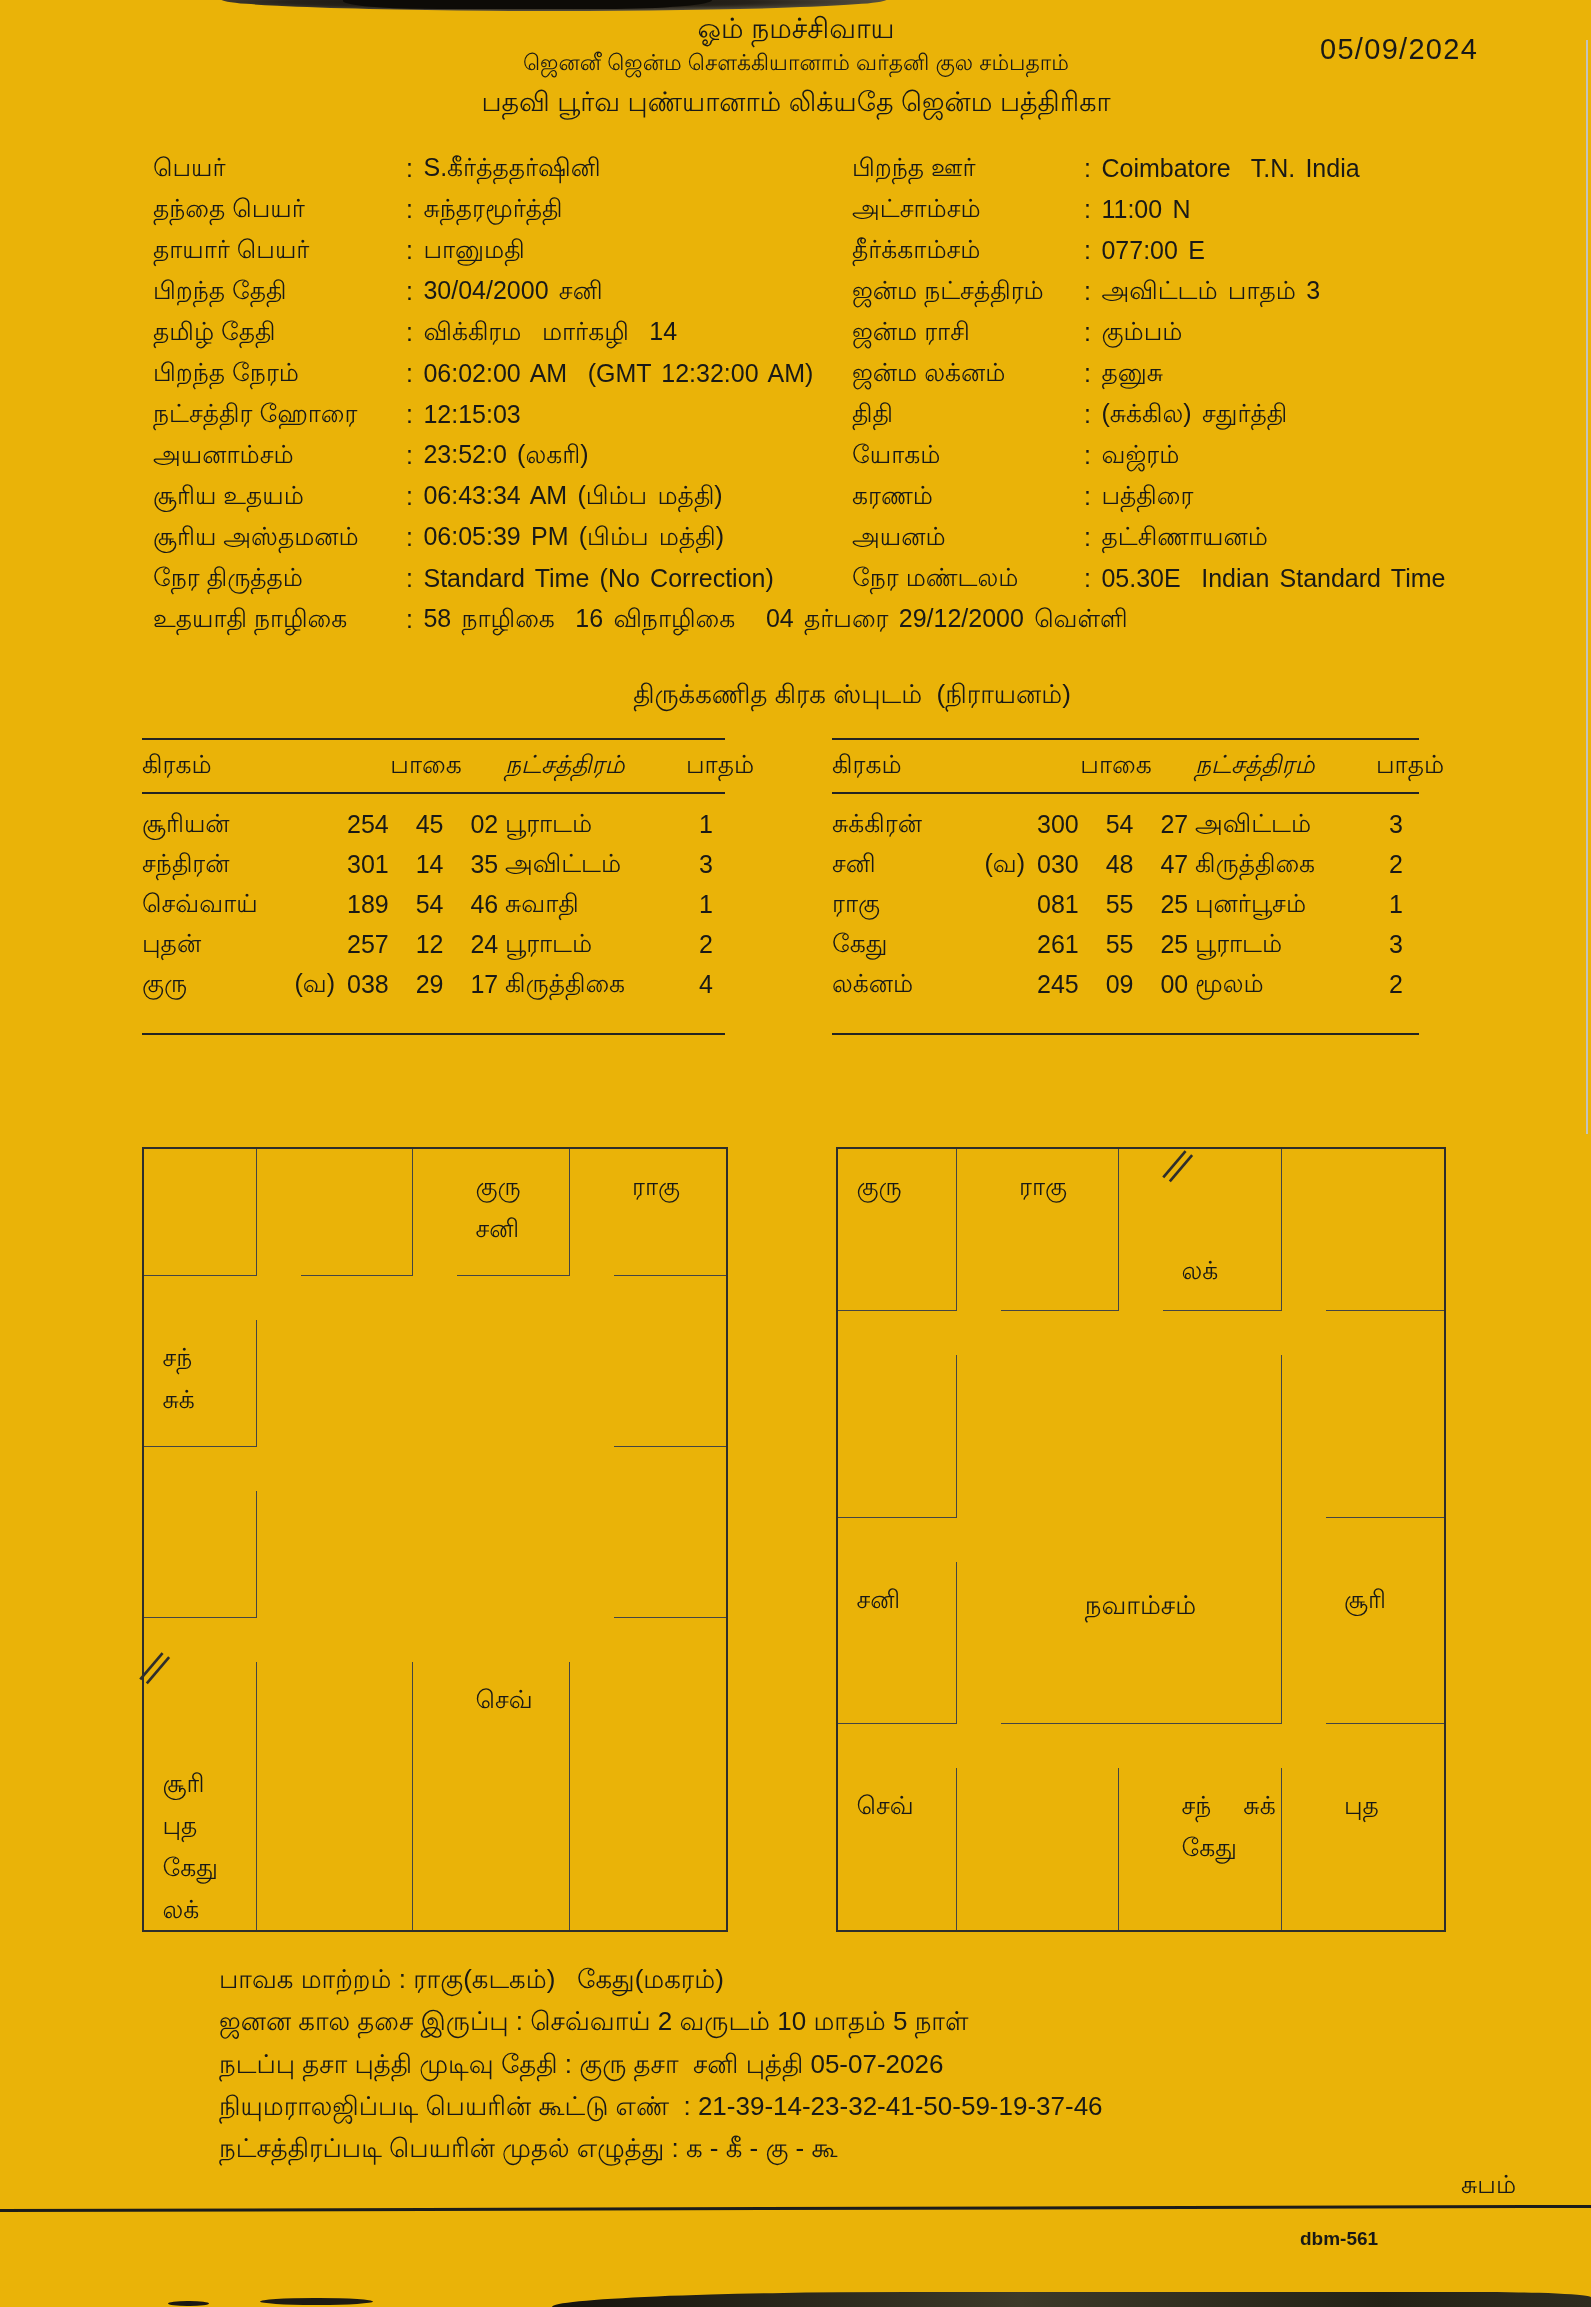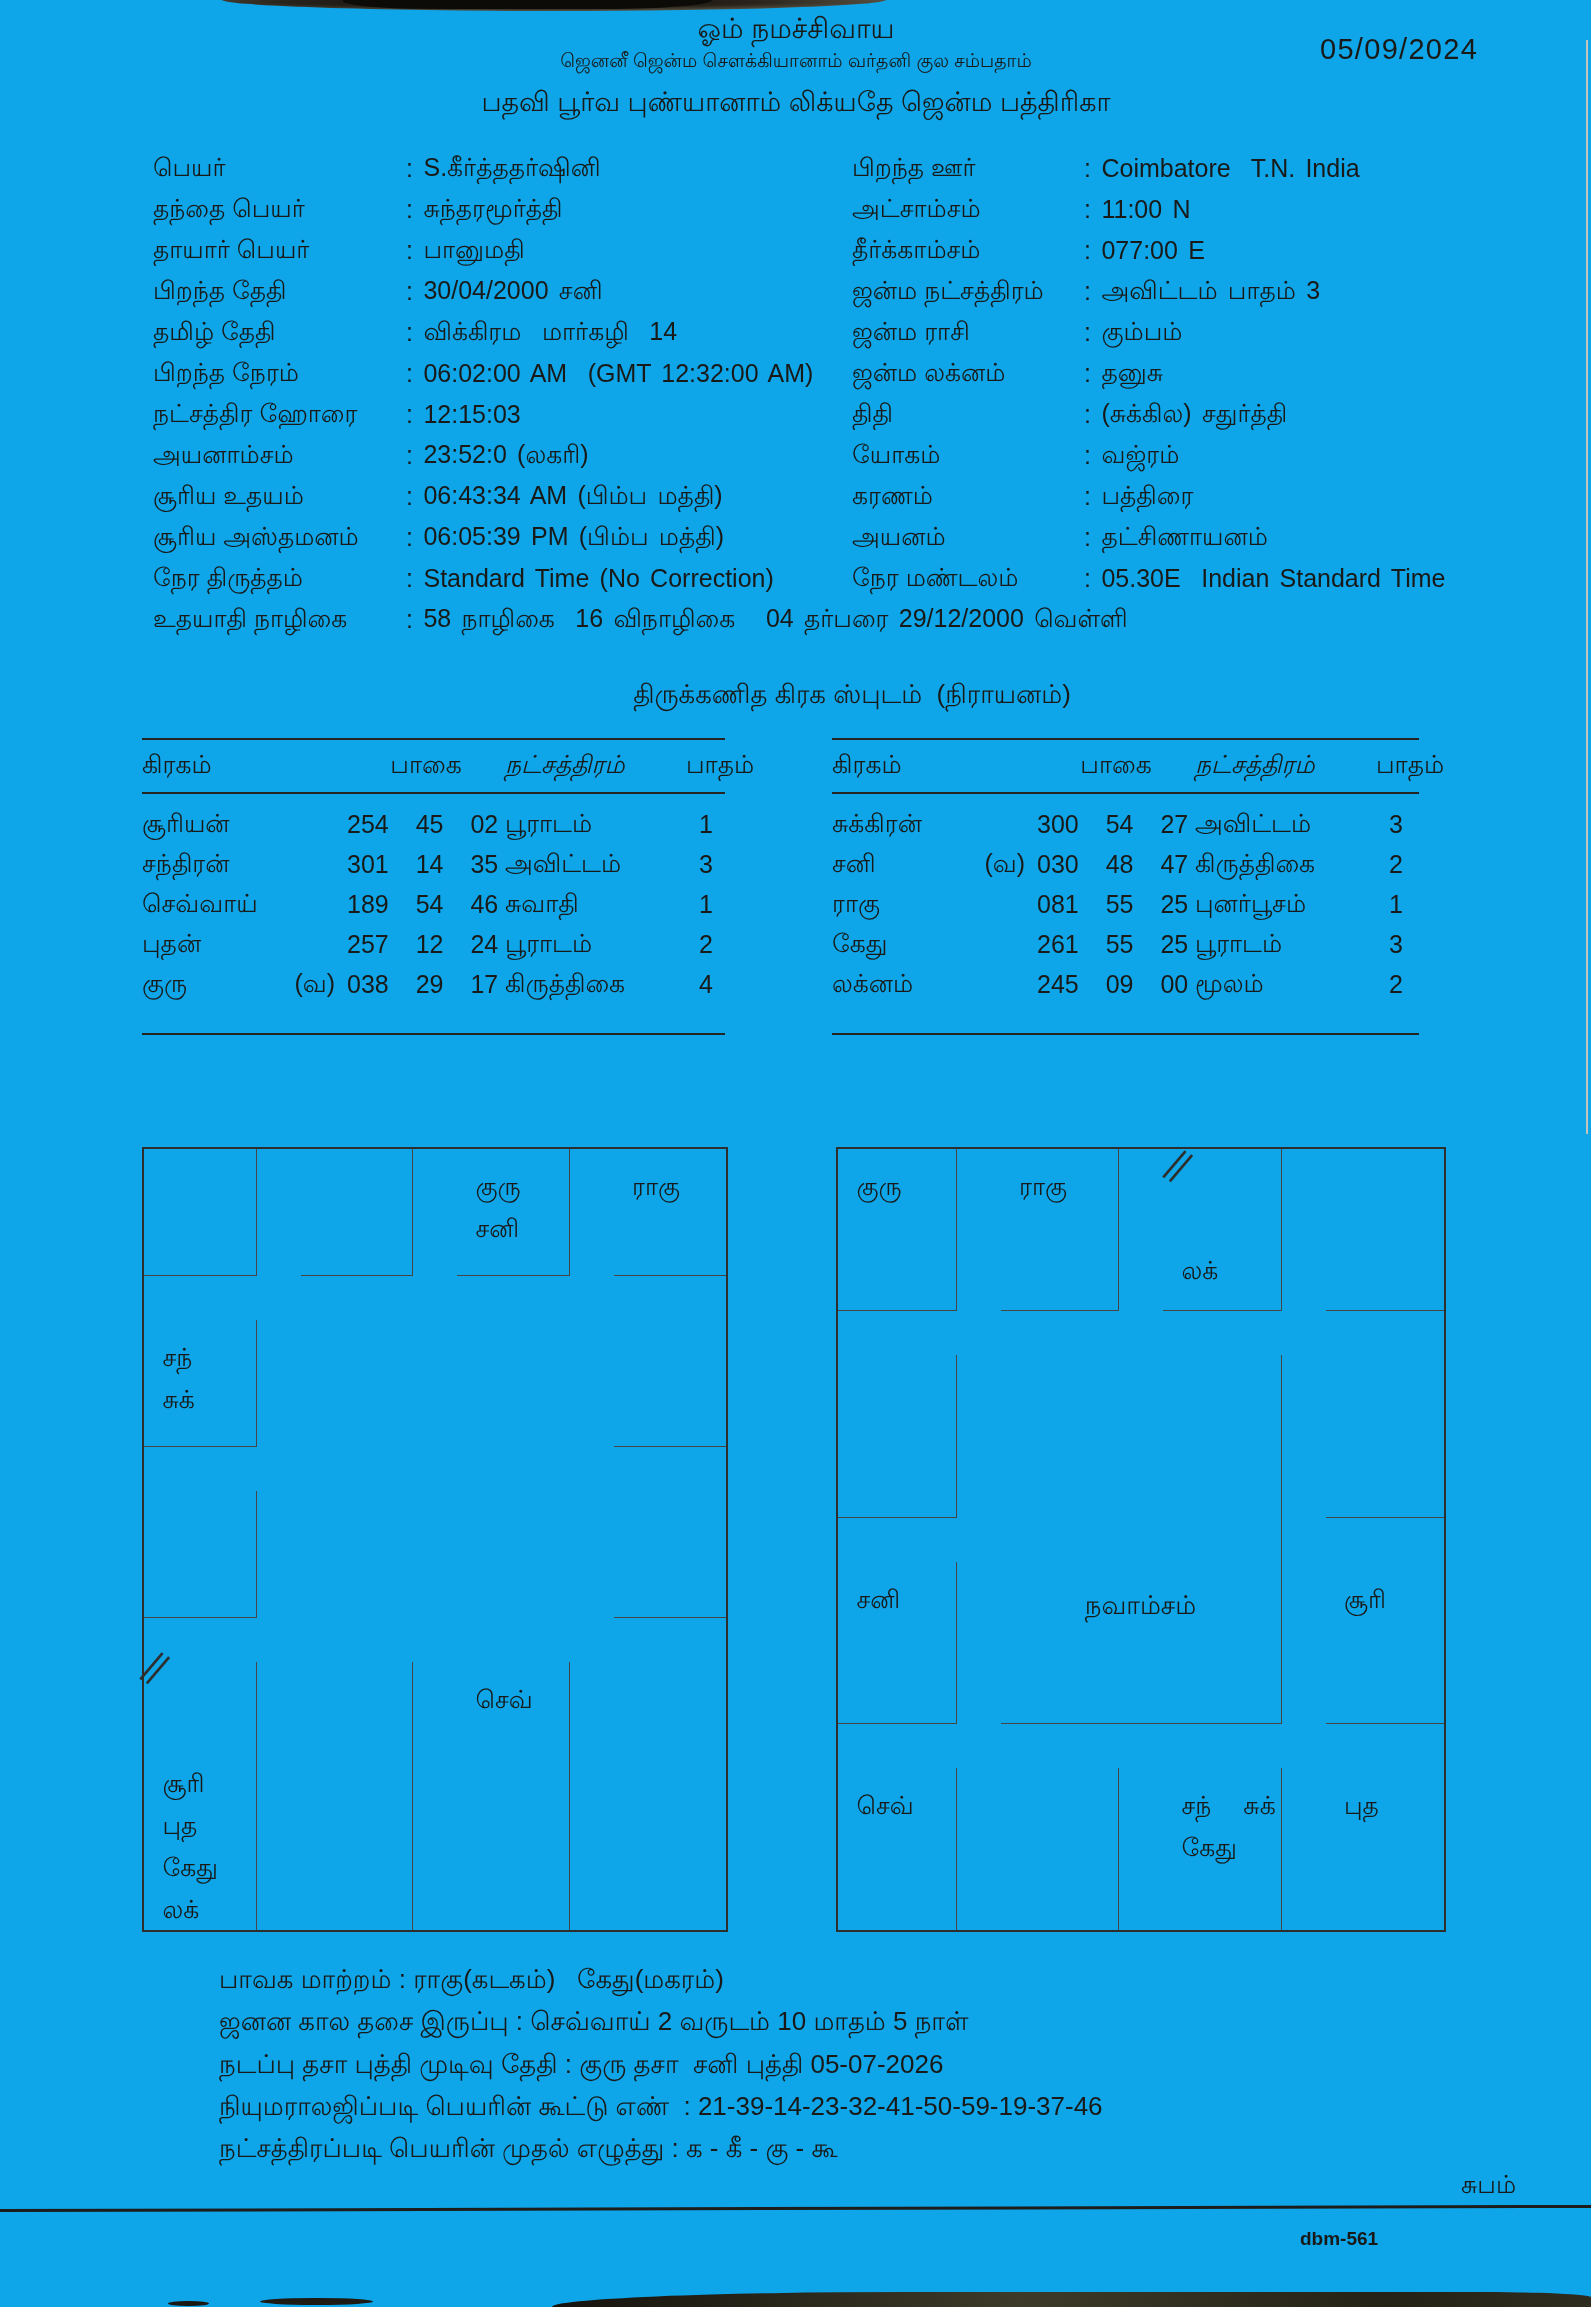--- a/index.html
+++ b/index.html
@@ -1,22 +1,22 @@
 <!DOCTYPE html>
 <html style="font-size:10.5px"><head>
 <meta charset="utf-8">
 <style>
   html,body{margin:0;padding:0;background:#e9e9e6;}
-  .page{position:relative;width:1592px;height:2307px;background:#0ea5e9;overflow:hidden;
+  .page{position:relative;width:1592px;height:2307px;background:#eab308;overflow:hidden;
         font-family:"Liberation Sans","DejaVu Sans",sans-serif;color:#191917;}
 
   
   .hdr{position:absolute;left:0;width:1592px;text-align:center;white-space:pre;}
   .hdr1{top:13px;font-size:28px;}
-  .hdr2{top:50px;font-size:19px;}
+  .hdr2{top:50px;font-size:22px;}
   .hdr3{top:87px;font-size:27px;}
   .scan-date{position:absolute;left:1320px;top:33px;font-size:29px;letter-spacing:1.3px;}
 
   
   .details{position:absolute;top:148px;}
   .details.dl{left:153px;}
   .details.dr{left:852px;}
   .drow{display:flex;height:41px;align-items:center;font-size:25px;white-space:pre;}
   .dl .dlabel{width:253px;flex:none;}
   .dr .dlabel{width:232px;flex:none;}

